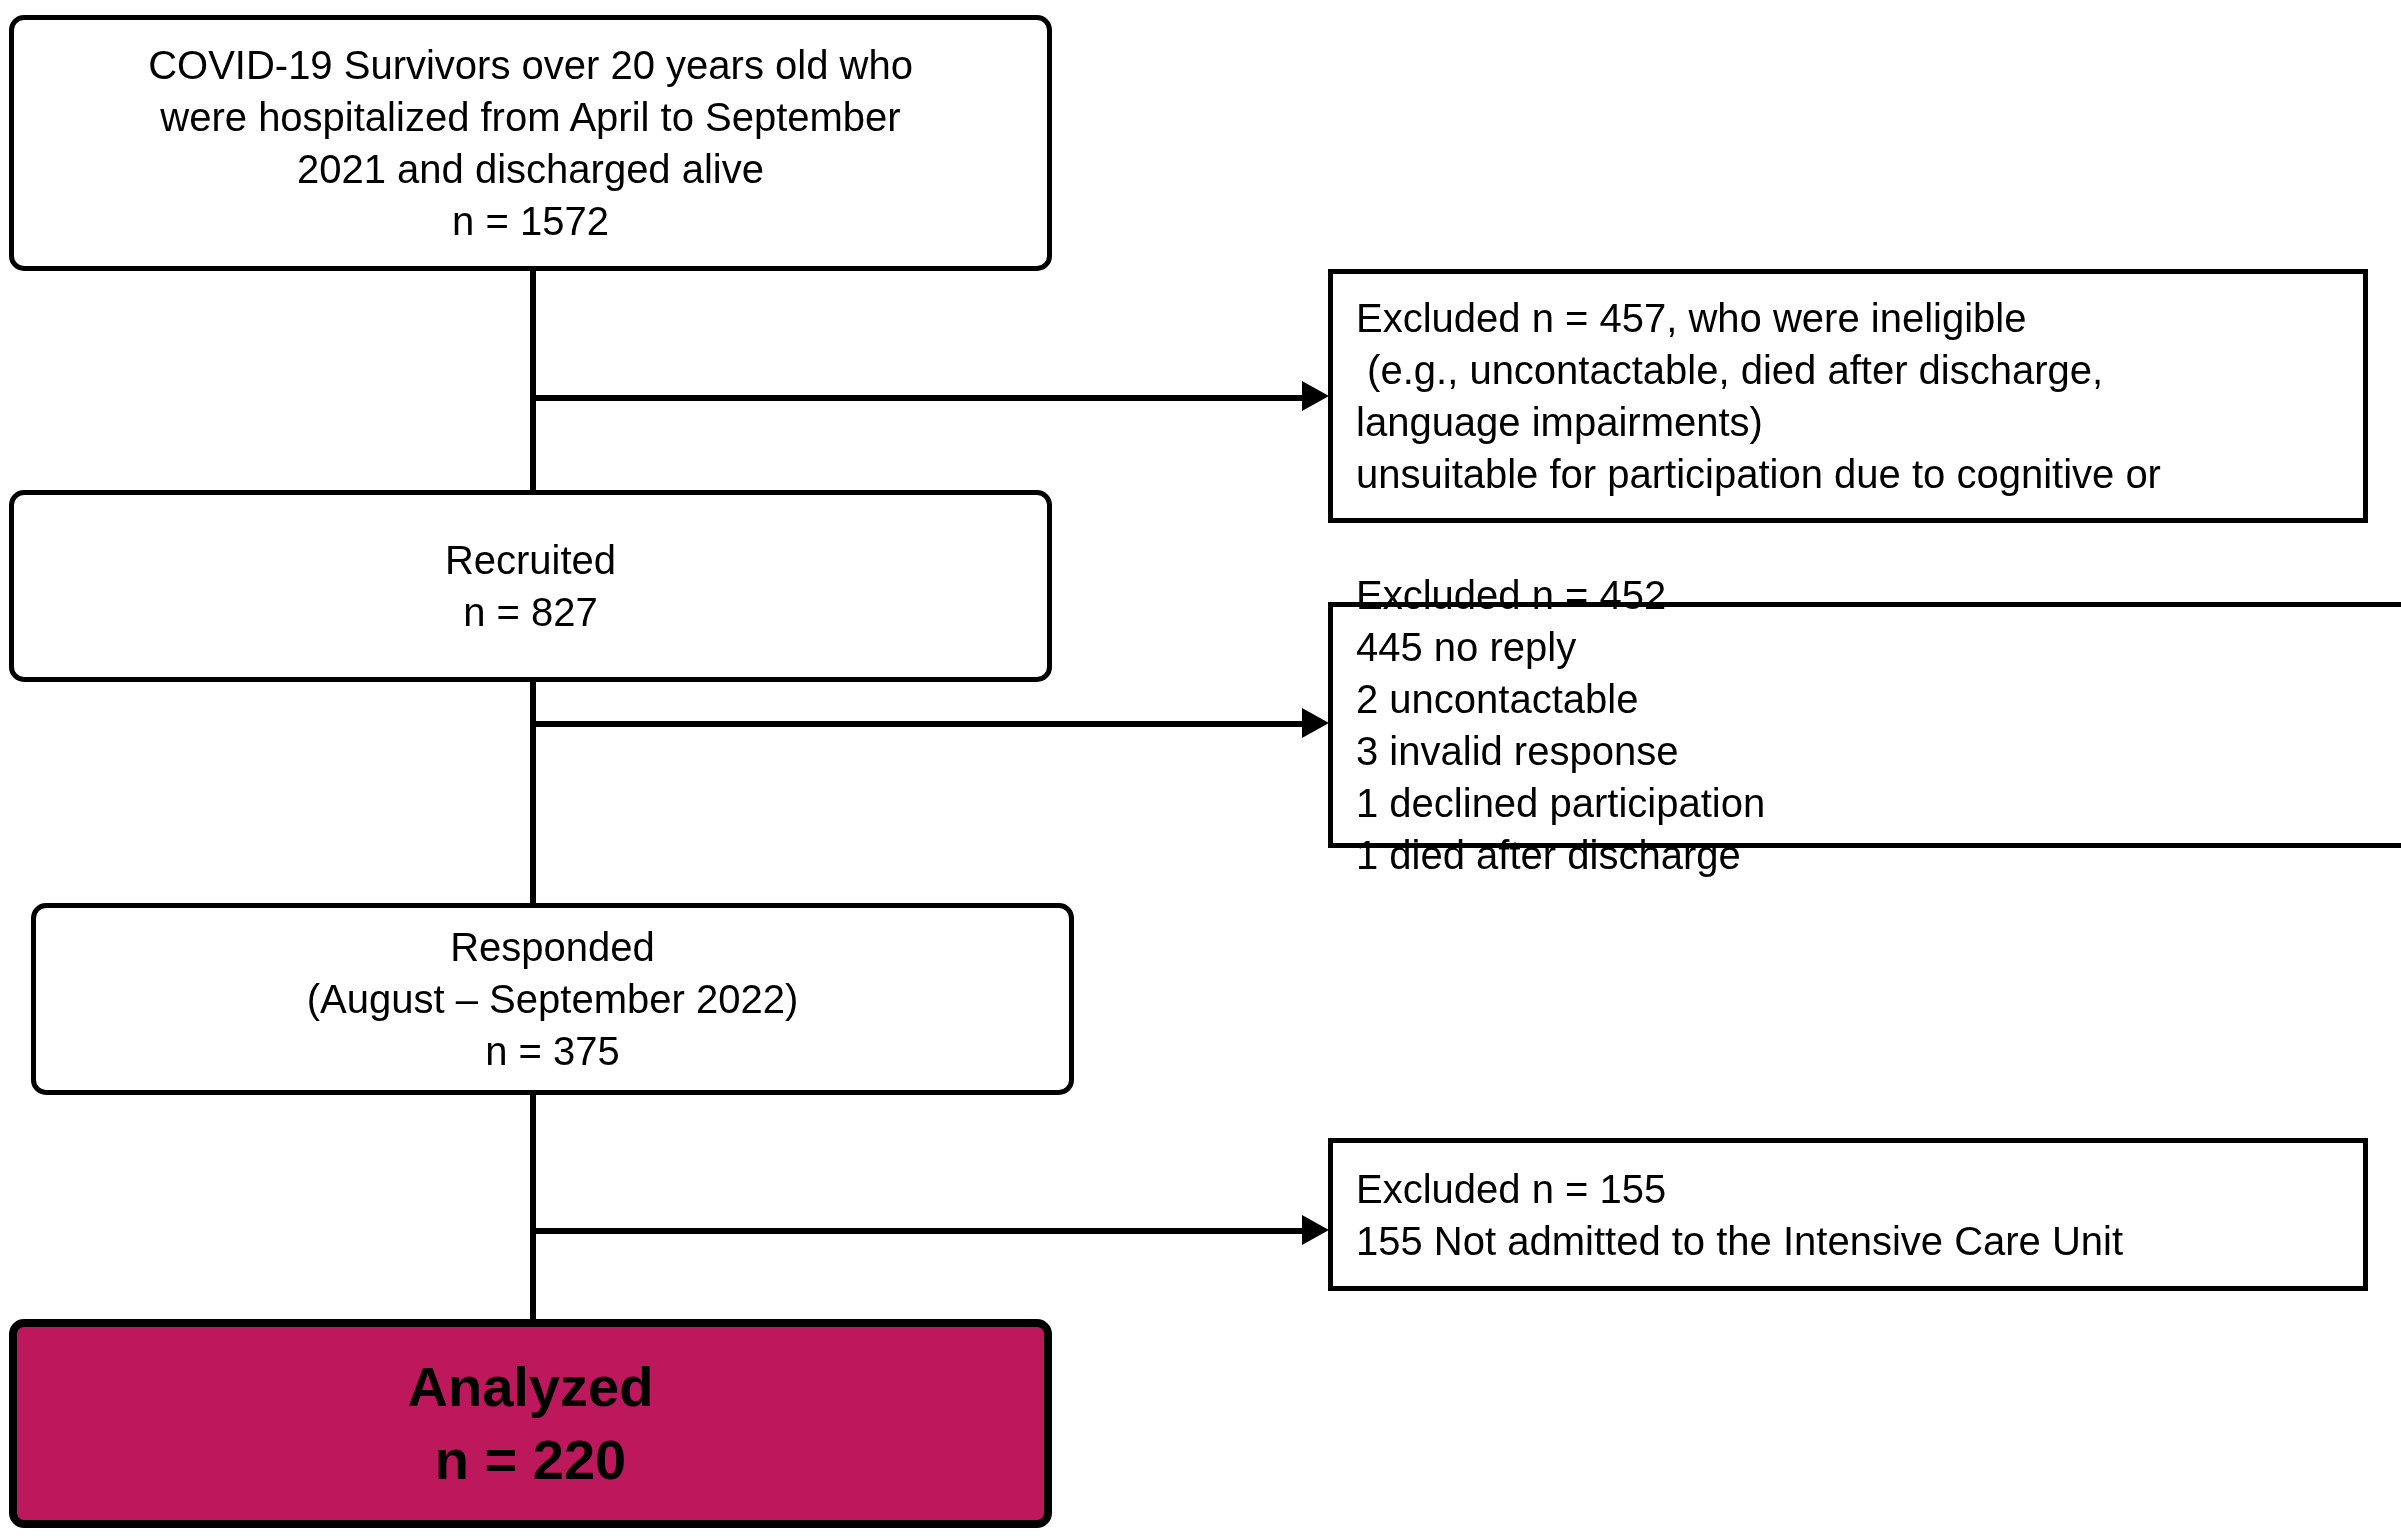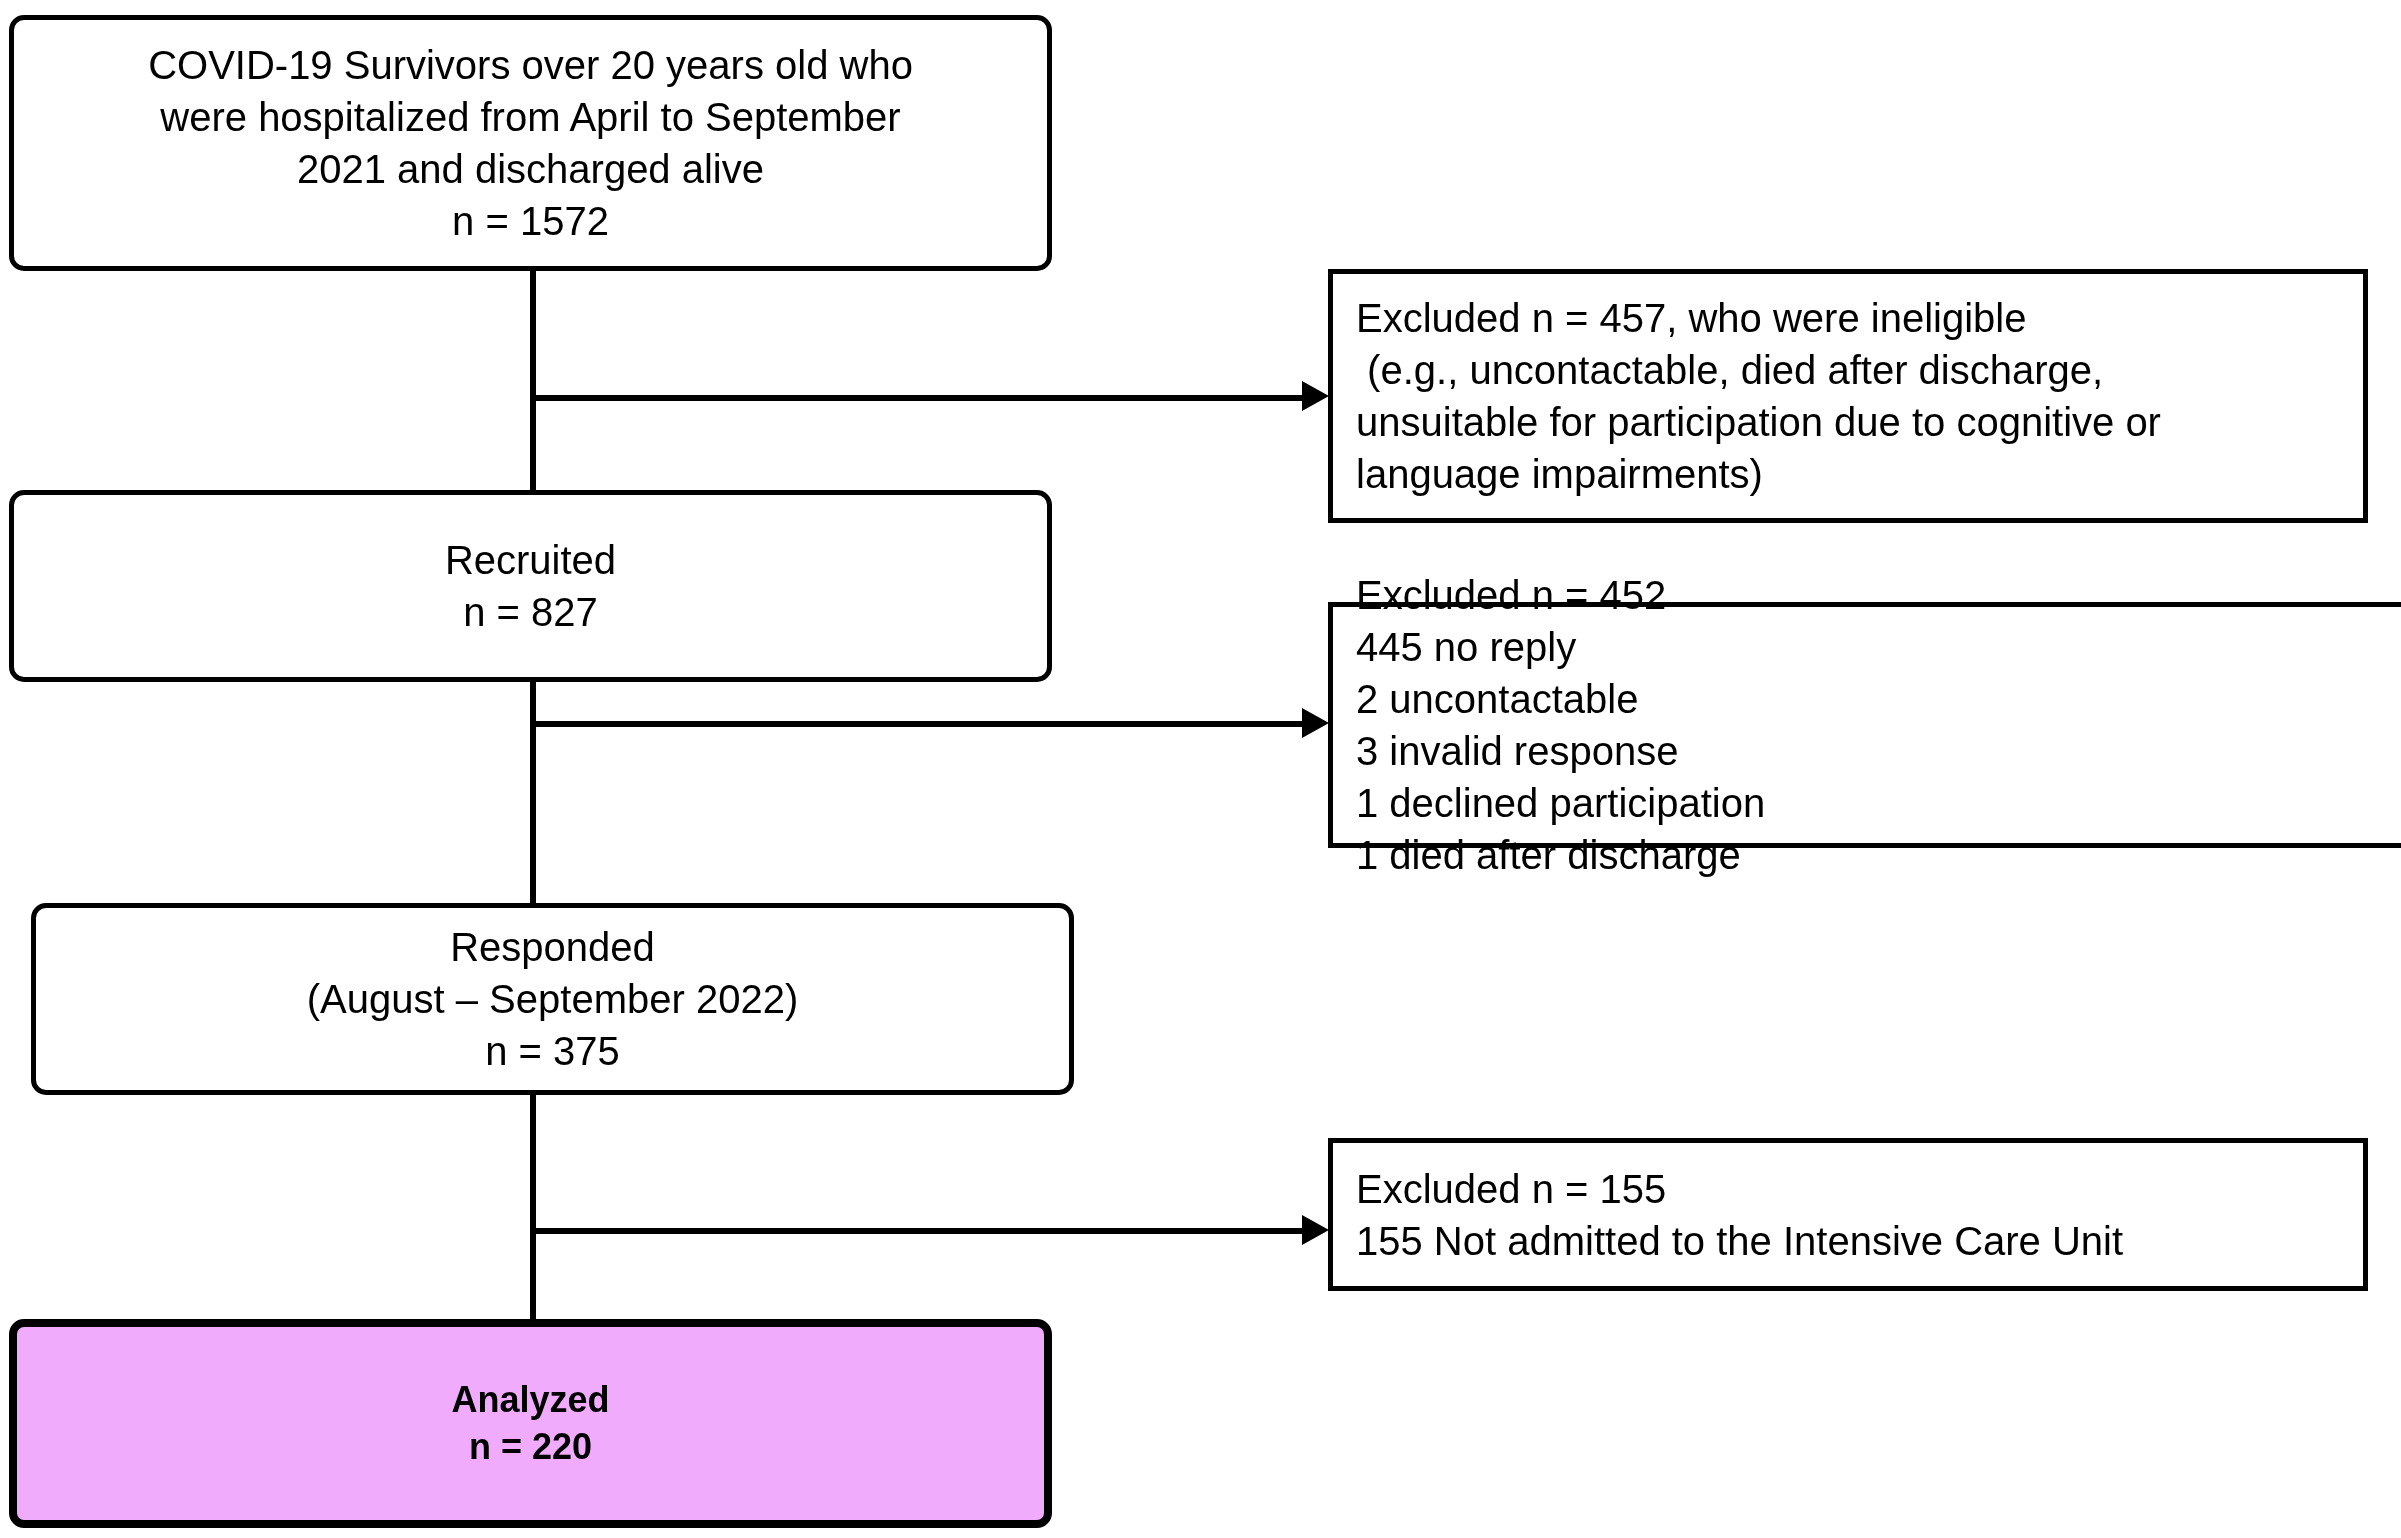--- a/index.html
+++ b/index.html
@@ -38,24 +38,24 @@
   .node .ln { display: block; white-space: pre; }
 
   
   .primary-1 { left: 9px;  top: 15px;   width: 1043px; height: 256px; }
   .primary-2 { left: 9px;  top: 490px;  width: 1043px; height: 192px; }
   .primary-3 { left: 9px;  top: 903px; width: 1043px; height: 192px; margin-left: 22px; }
 
   
   .analyzed {
     left: 9px; top: 1319px; width: 1043px; height: 209px;
-    background: #f0abfc;
+    background: #be185d;
     border-width: 8.5px;
     font-weight: bold;
-    font-size: 36px;
+    font-size: 56px;
   }
 
   
   .excl-1 { left: 1328px; top: 269px;  width: 1040px; height: 254px; }
   .excl-2 { left: 1328px; top: 602px;  width: 1116px; height: 246px; }
   .excl-3 { left: 1328px; top: 1138px; width: 1040px; height: 153px; }
 
   
   .vline {
     position: absolute;
@@ -101,22 +101,22 @@
     <span class="ln">n = 1572</span>
   </div>
 
   <div class="vline vline-1"></div>
   <div class="hline hline-1"></div>
   <div class="arrowhead arrowhead-1"></div>
 
   <div class="node left excl-1">
     <span class="ln">Excluded n = 457, who were ineligible</span>
     <span class="ln"> (e.g., uncontactable, died after discharge,</span>
+    <span class="ln">language impairments)</span>
     <span class="ln">unsuitable for participation due to cognitive or</span>
-    <span class="ln">language impairments)</span>
   </div>
 
   <div class="node center primary-2">
     <span class="ln">Recruited</span>
     <span class="ln">n = 827</span>
   </div>
 
   <div class="vline vline-2"></div>
   <div class="hline hline-2"></div>
   <div class="arrowhead arrowhead-2"></div>

